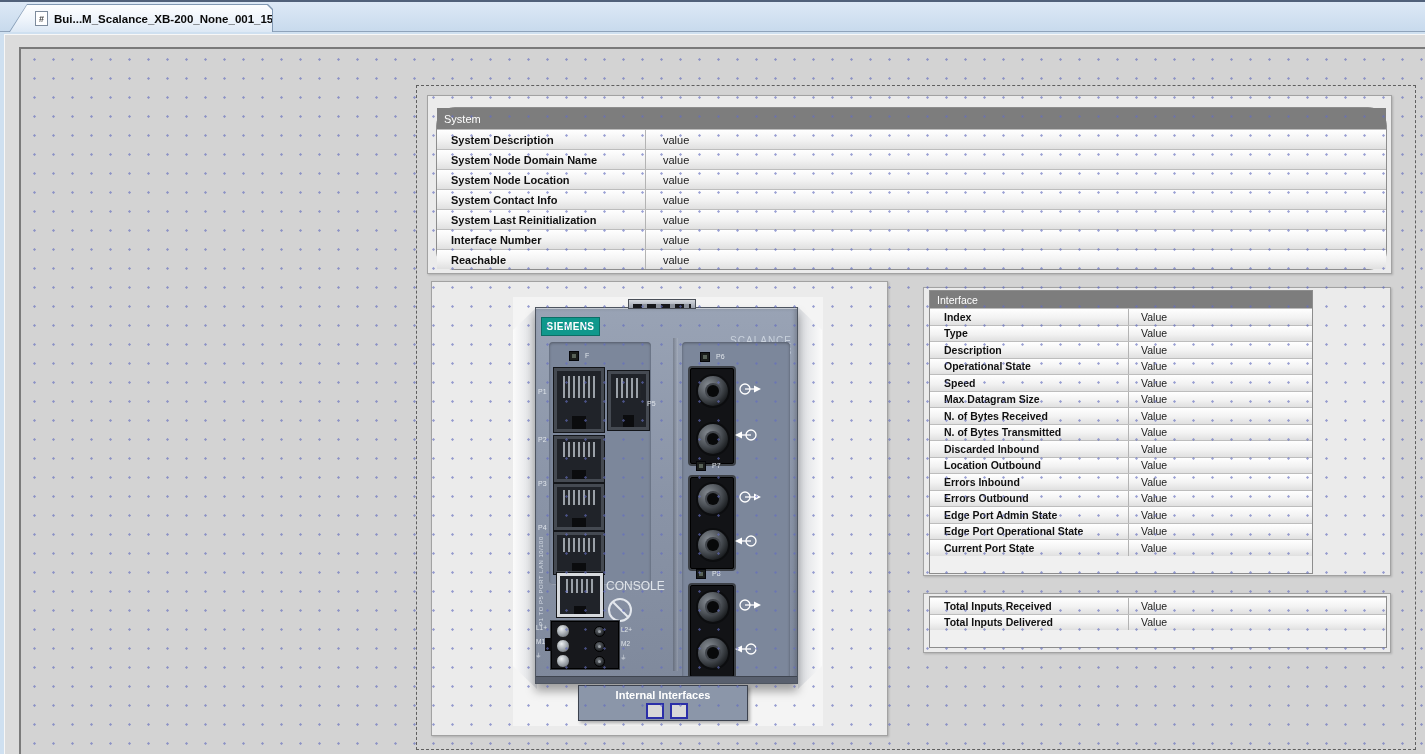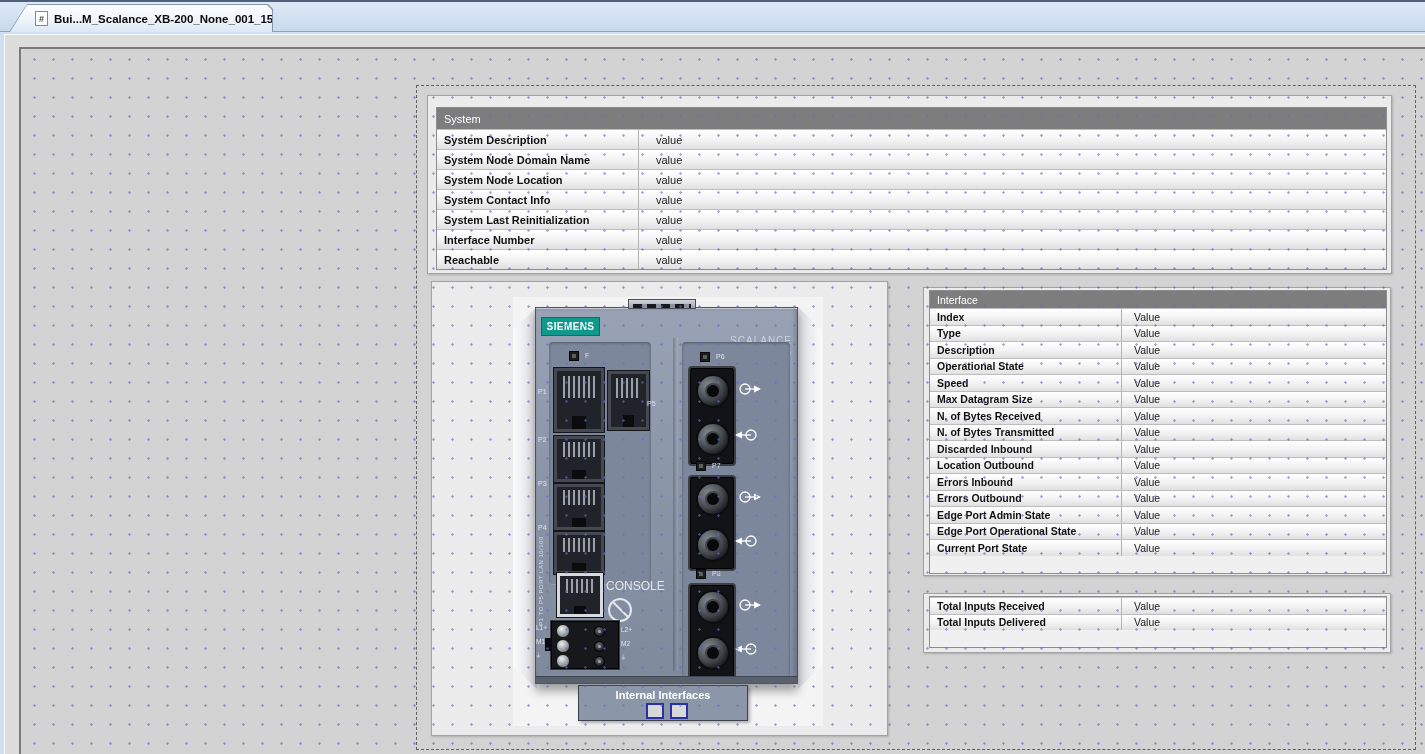--- a/index.html
+++ b/index.html
@@ -43,34 +43,34 @@
   .panel-device    { left:432px; top:278px; width:457px; height:455px; }
   .panel-interface { left:924px; top:284px; width:468px; height:289px; }
   .panel-ip        { left:924px; top:590px; width:468px; height:60px;  }
 
   
   .tbl { position:absolute; border:1px solid #8d8d8d; background:#f0f0f0; z-index:3; }
   .tbl-header { background:#7d7d7d; color:#fff; display:flex; align-items:center; padding-left:7px; }
   .tbl-row { display:flex; background:linear-gradient(180deg,#ffffff 0%,#f2f2f2 55%,#e0e0e0 100%);
              border-top:1px solid #bdbdbd; overflow:hidden; }
   .cell { display:flex; align-items:center; white-space:nowrap; overflow:hidden; }
-  .cell.lbl { font-weight:bold; color:#101010; padding-left:7px; border-right:1px solid #b3b3b3; flex:0 0 auto; }
+  .cell.lbl { font-weight:bold; color:#101010; padding-left:7px; border-right:1px solid #b3b3b3; flex:0 0 auto;margin-left:7px; }
   .cell.val { color:#1a1a1a; flex:1 1 auto; }
 
-  .tbl-system { left:437px; top:104px; width:951px; height:163px; }
+  .tbl-system { left:437px; top:104px; width:951px; height:163px;border-radius:19px; }
   .tbl-system .tbl-header { height:21px; font-size:11px; }
   .tbl-system .tbl-row { height:20px; font-size:11px; }
   .tbl-system .cell.lbl { width:202px; }
   .tbl-system .cell.val { padding-left:17px; }
 
   .tbl-small .tbl-header { height:17px; font-size:10.5px; }
   .tbl-small .tbl-row { height:16.53px; font-size:10.5px; }
   .tbl-small .cell.lbl { width:192px; }
   .tbl-small .cell.val { padding-left:12px; }
-  .tbl-interface { left:930px; top:287px; width:458px; height:284px; }
+  .tbl-interface { left:930px; top:287px; width:384px; height:284px; }
   .tbl-ip        { left:930px; top:593px; width:458px; height:52px; }
 
   
   .photo { position:absolute; left:81px; top:15px; width:310px; height:429px; background:#f4f4f4; }
   .wing { position:absolute; top:10px; height:382px; width:24px; }
   .wing.l { left:0;  background:linear-gradient(to right,#fbfbfb,#d9dbdf); clip-path:polygon(0 6%,100% 0,100% 100%,0 94%); }
   .wing.r { right:1px; background:linear-gradient(to left,#fbfbfb,#d9dbdf); clip-path:polygon(0 0,100% 6%,100% 94%,0 100%); }
 
   .device { position:absolute; left:22px; top:10px; width:263px; height:377px;
             background:linear-gradient(180deg,#99a3b5 0%,#8a94a7 50%,#7f899c 100%);

